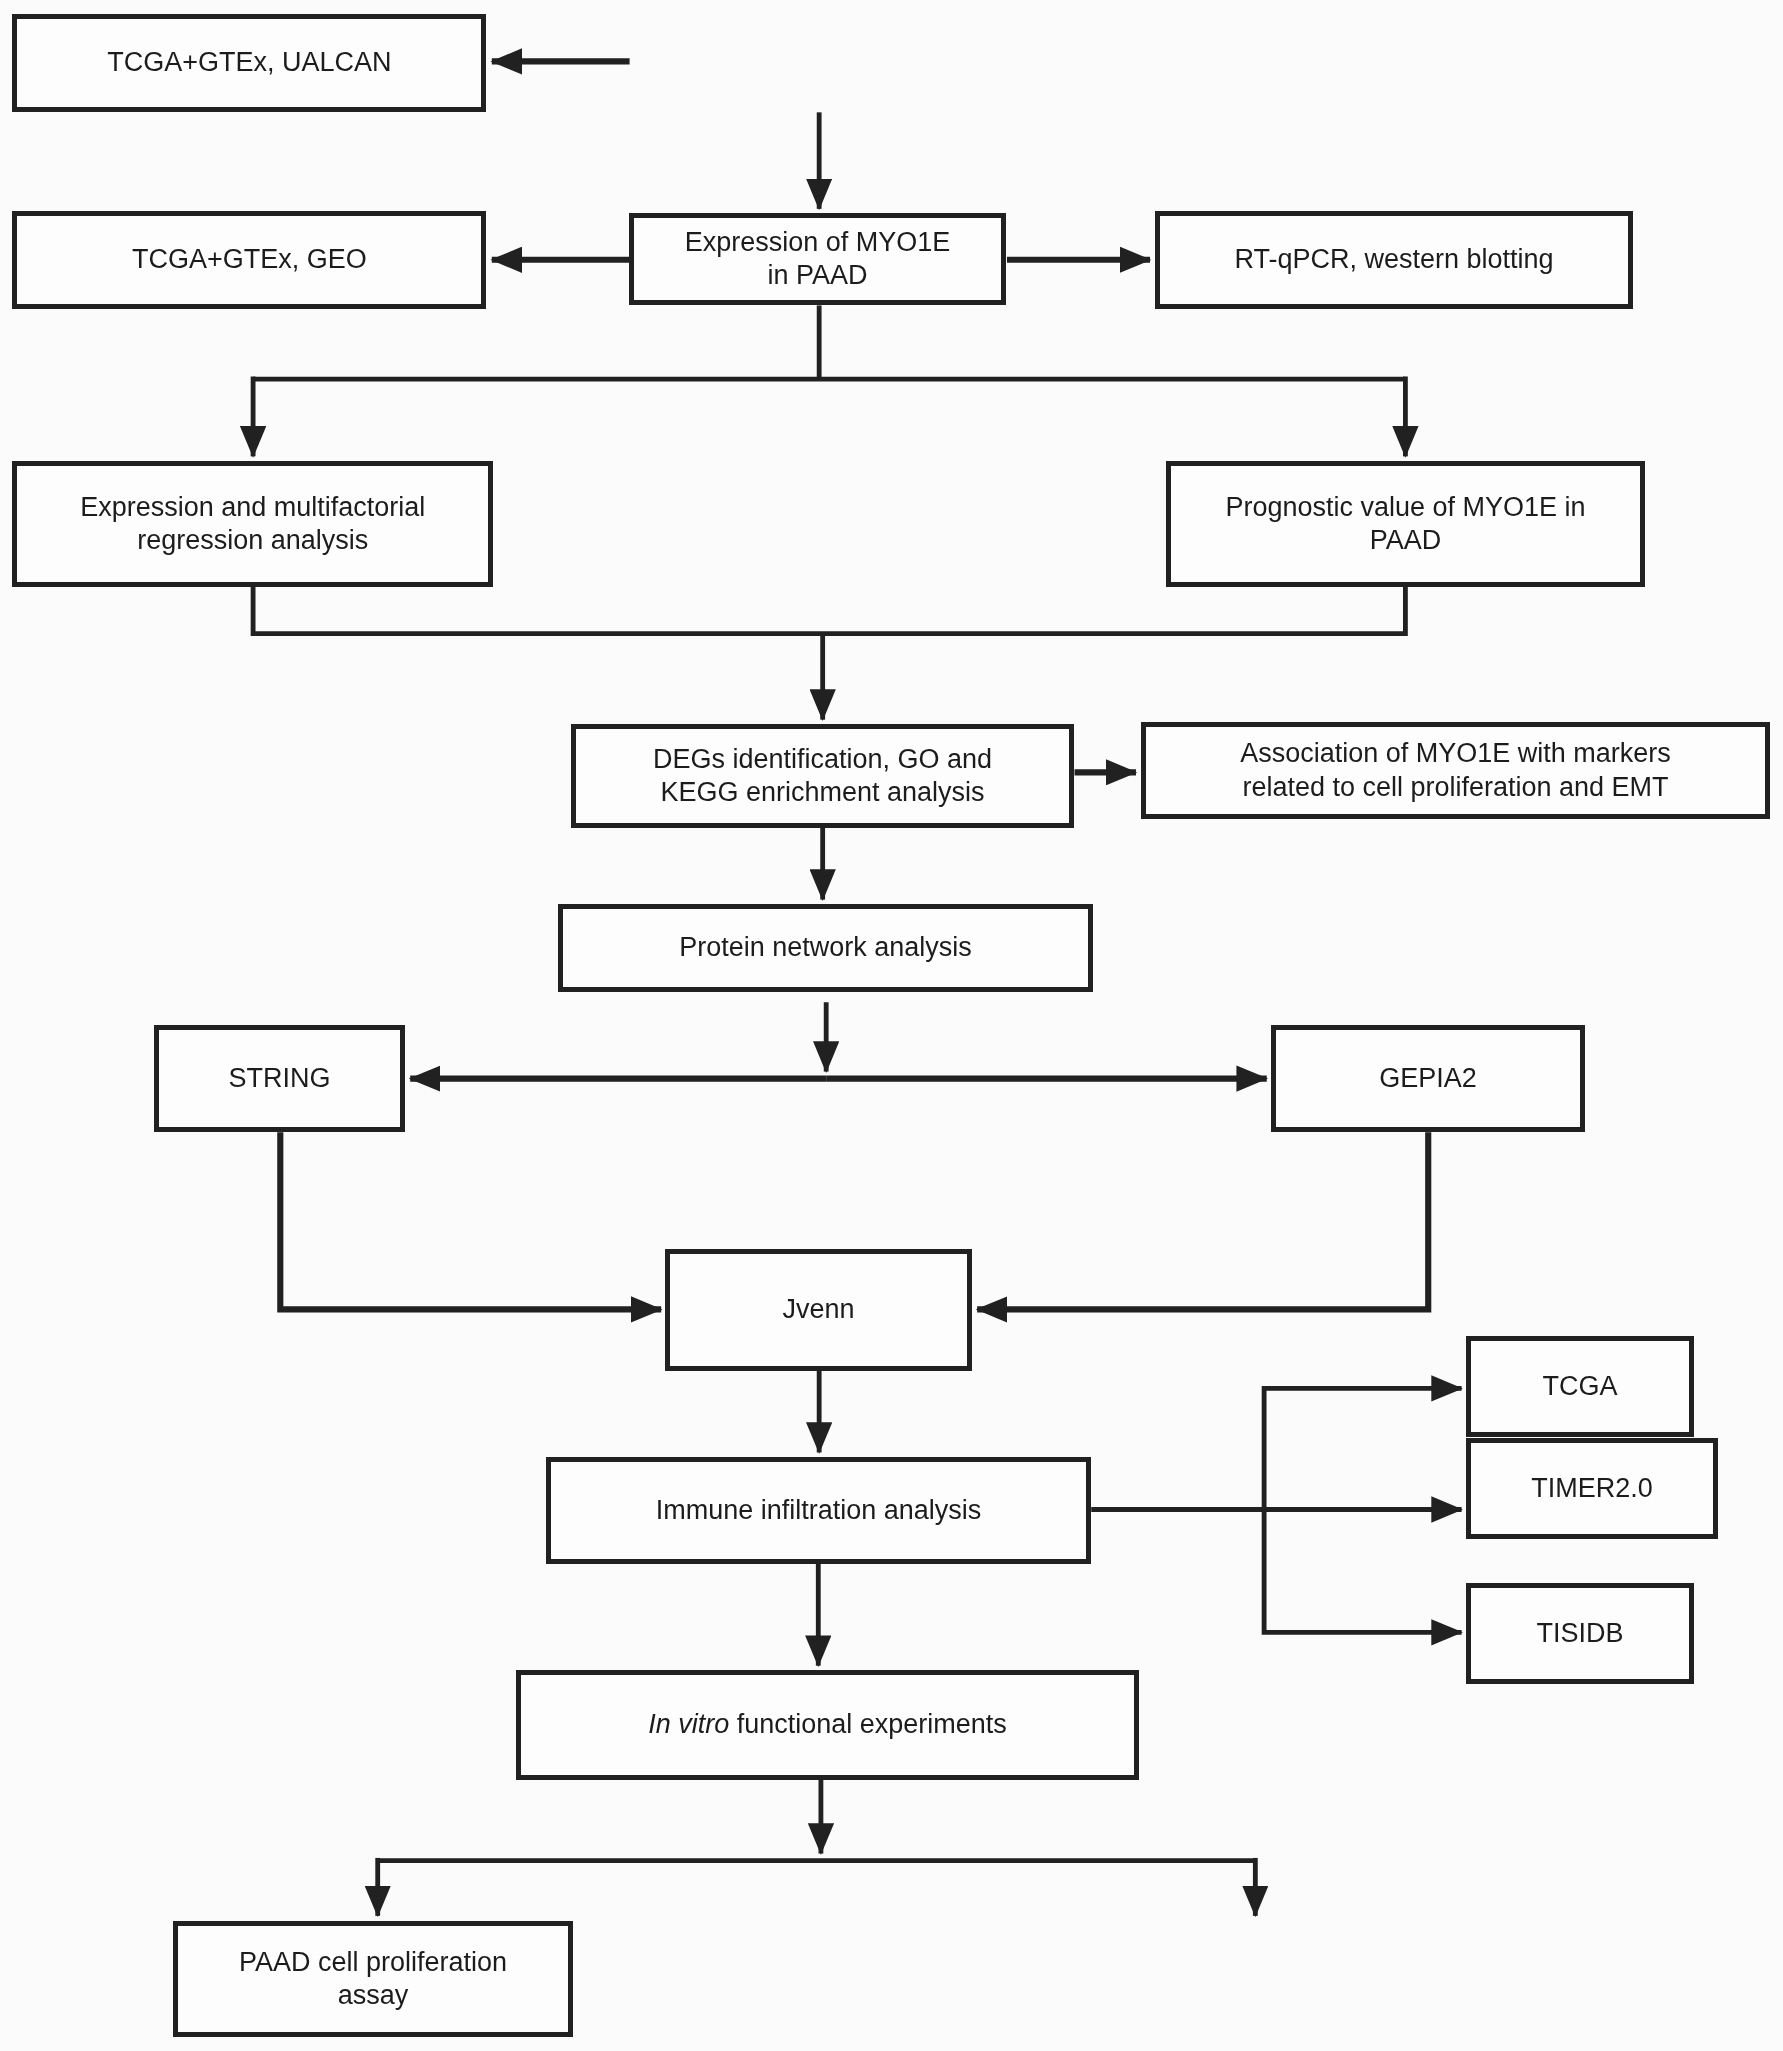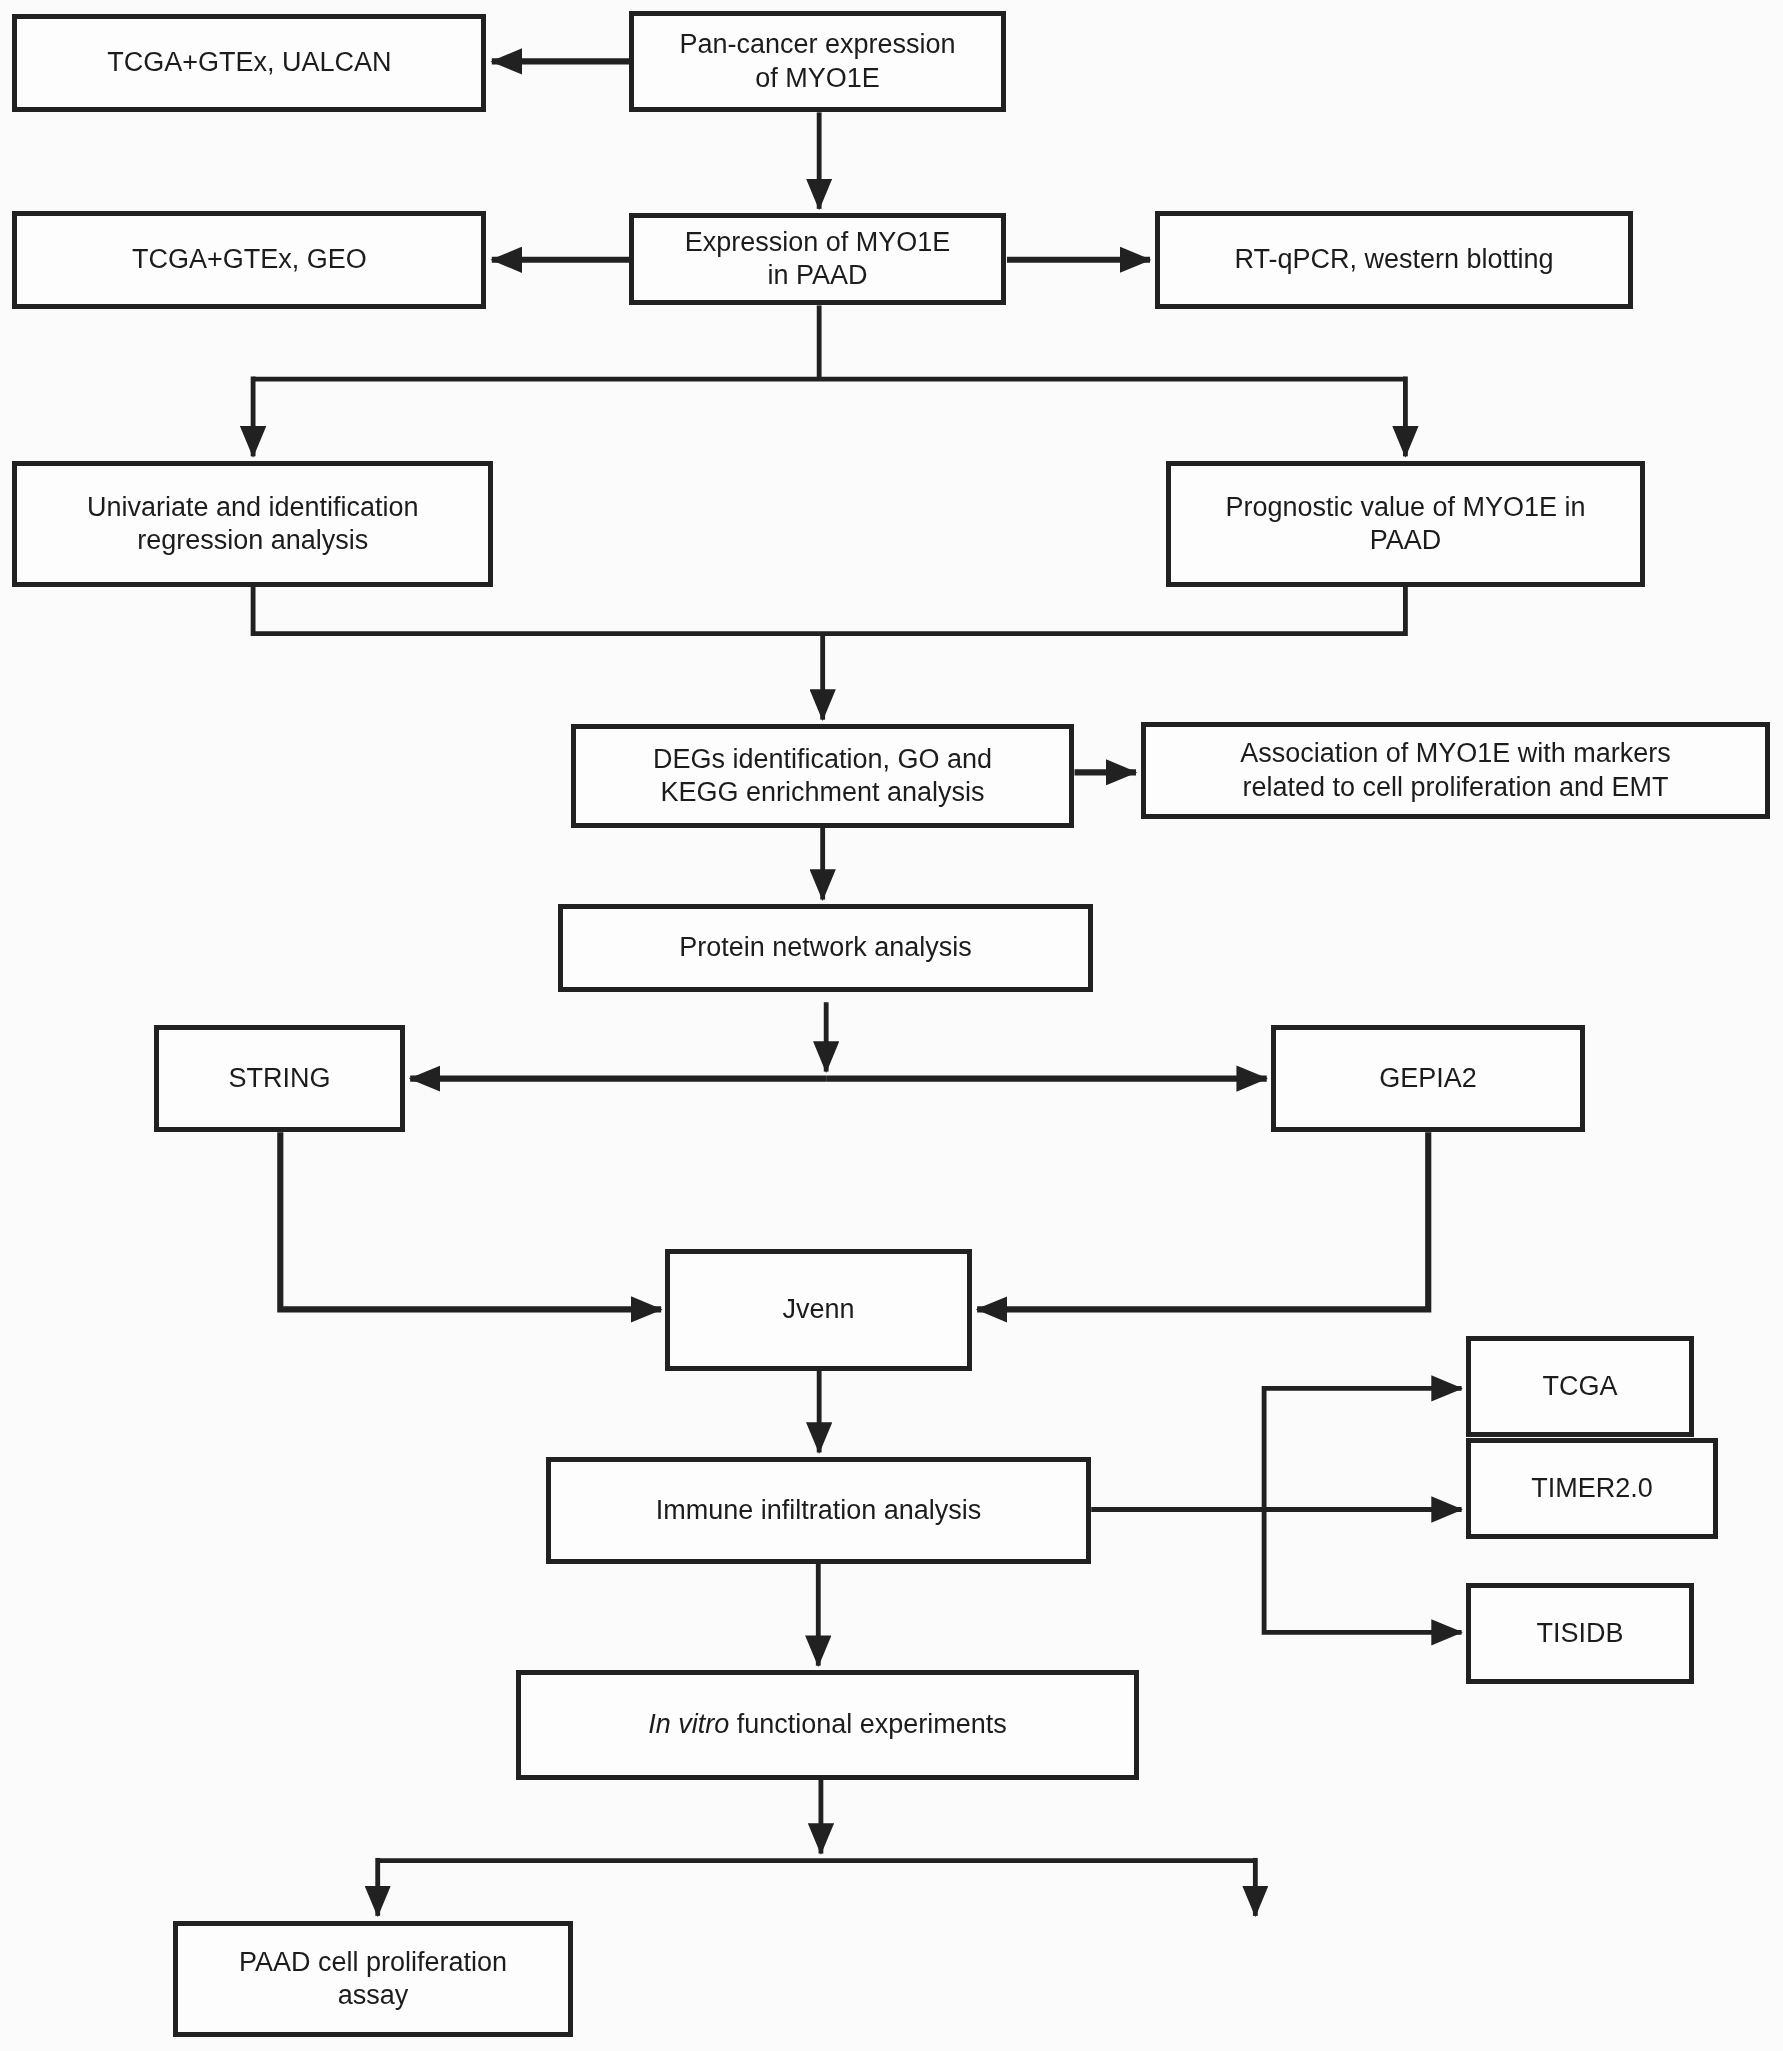--- a/index.html
+++ b/index.html
@@ -78,38 +78,34 @@
 
     <path class="e" d="M935,2028 V2112" marker-end="url(#ah)"></path>
     <path class="e" d="M430,2120 H1430"></path>
     <path class="e" d="M430,2117 V2183" marker-end="url(#ah)"></path>
     <path class="e" d="M1430,2117 V2183" marker-end="url(#ah)"></path>
   </svg>
 
   <div class="node" style="left:12.3px;top:14px;width:474px;height:98px;">
     <span class="ln">TCGA+GTEx, UALCAN</span>
   </div>
-  <div class="node" style="left:629px;top:11.4px;width:377px;height:101px;">
-    <span class="ln">Pan-cancer expression</span>
-    <span class="ln">of MYO1E</span>
-  </div>
 
   <div class="node" style="left:12.3px;top:211px;width:474px;height:98px;">
     <span class="ln">TCGA+GTEx, GEO</span>
   </div>
   <div class="node" style="left:629px;top:213px;width:377px;height:92px;">
     <span class="ln">Expression of MYO1E</span>
     <span class="ln">in PAAD</span>
   </div>
   <div class="node" style="left:1155px;top:211px;width:478px;height:98px;">
     <span class="ln">RT-qPCR, western blotting</span>
   </div>
 
   <div class="node" style="left:12.3px;top:461px;width:481px;height:126px;">
-    <span class="ln">Univariate and identification</span>
+    <span class="ln">Expression and multifactorial</span>
     <span class="ln">regression analysis</span>
   </div>
   <div class="node" style="left:1166px;top:461px;width:479px;height:126px;">
     <span class="ln">Prognostic value of MYO1E in</span>
     <span class="ln">PAAD</span>
   </div>
 
   <div class="node" style="left:571px;top:724px;width:503px;height:104px;">
     <span class="ln">DEGs identification, GO and</span>
     <span class="ln">KEGG enrichment analysis</span>

